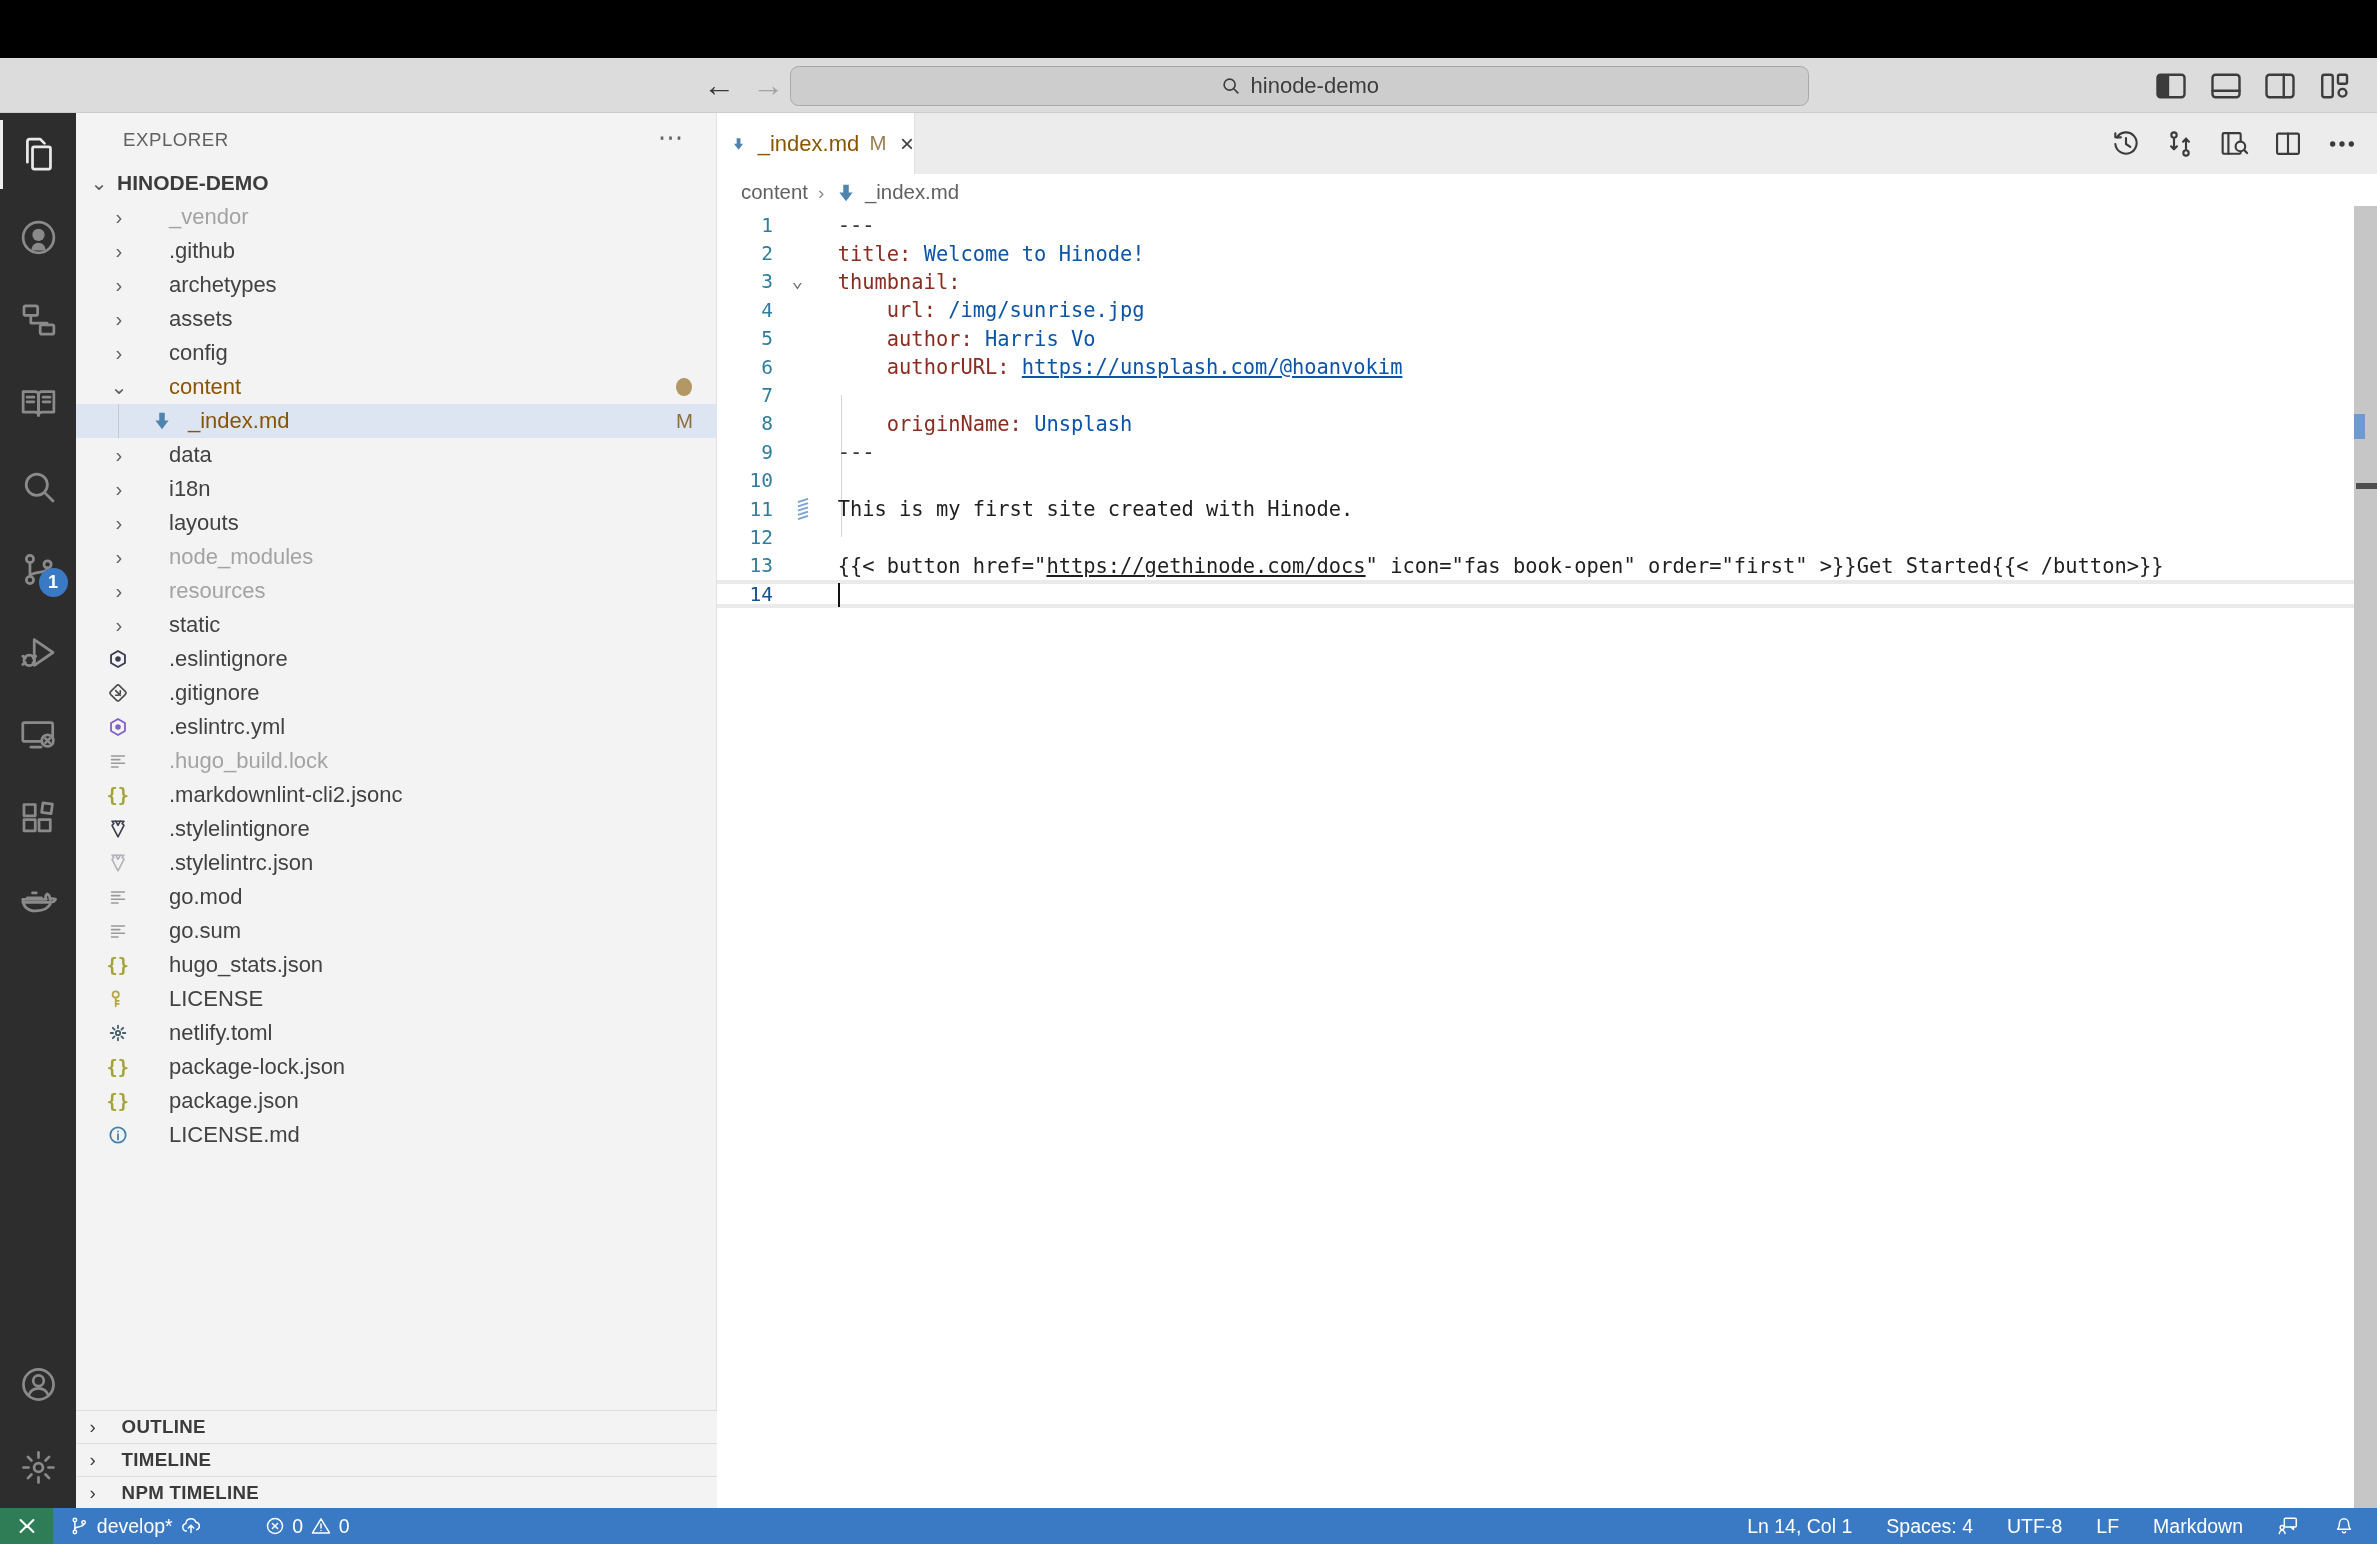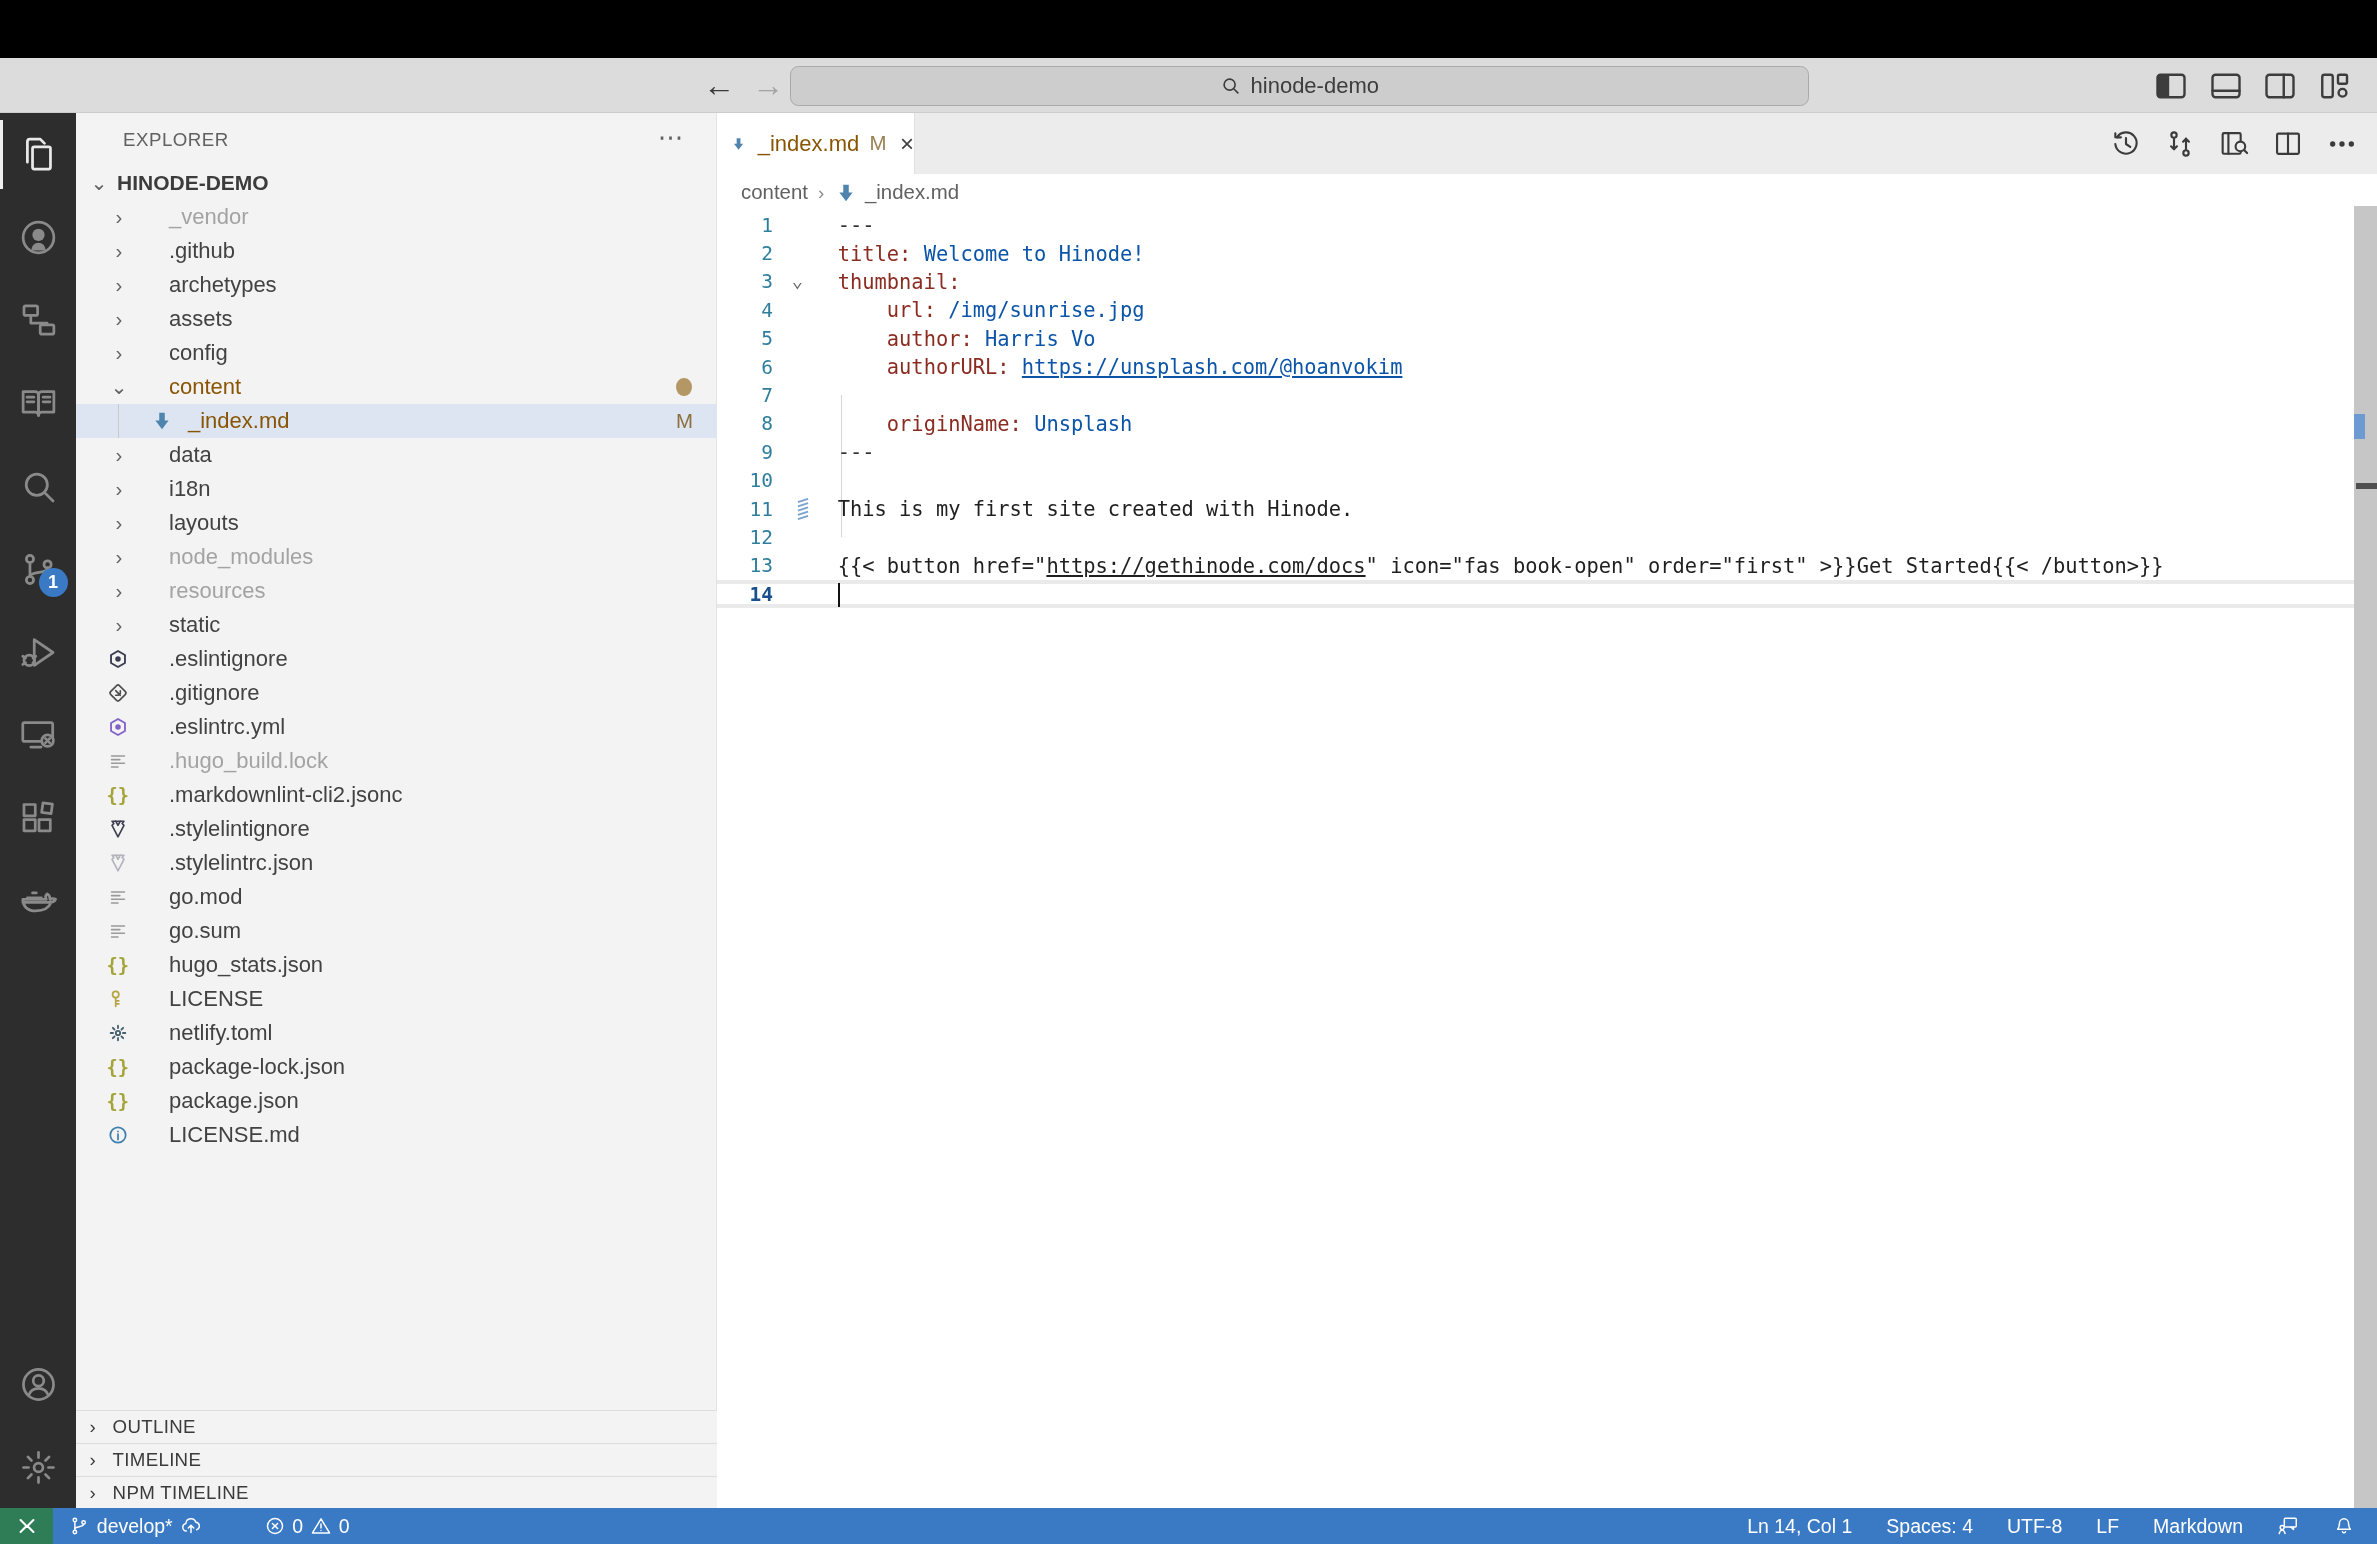--- a/index.html
+++ b/index.html
@@ -44,21 +44,21 @@
   .trow.child .ficon { left:73px; }
   .trow.child .lbl { left:112px; }
   .trow.child .guide { position:absolute; left:42px; top:0; bottom:0; width:0.8px; background:#c9c9c9; }
   .trow.dim .lbl { color:#a3a3a3; }
   .trow.gitmod .lbl { color:#895503; }
   .trow .rbadge { position:absolute; right:24px; font-size:20.4px; color:#8d6e3f; }
   .trow .dot { position:absolute; right:25.5px; width:15.3px; height:18.7px; border-radius:50%; background:#b39765; }
   .sb-sections { position:absolute; left:0; bottom:0; width:641px; }
   .sb-sec { height:33px; border-top:0.8px solid #ddd; display:flex; align-items:center; background:#f3f3f3; }
   .sb-sec .chev { margin-left:13.6px; width:22px; color:#3c3c3c; font-size:18.7px; }
-  .sb-sec .lbl { margin-left:1px; font-weight:normal; font-size:18.7px; color:#3b3b3b; letter-spacing:0.3px; }
+  .sb-sec .lbl { margin-left:10px; font-weight:bold; font-size:18.7px; color:#3b3b3b; letter-spacing:0.3px; }
 
   
   .editor { flex:1; position:relative; background:#fff; }
   .tabstrip { position:absolute; left:0; top:0; right:0; height:61px; background:#ececec; }
   .tab { position:absolute; left:0; top:0; width:198px; height:61px; background:#fff; border-right:0.8px solid #e0e0e0;
     display:flex; align-items:center; }
   .tab .md-icon { margin-left:13.6px; }
   .tab .tlabel { margin-left:12px; font-size:22px; color:#895503; }
   .tab .tbadge { margin-left:10.2px; font-size:20.4px; color:#9a8052; }
   .tab .tclose { margin-left:13.6px; font-size:24px; color:#424242; }
@@ -72,21 +72,21 @@
 
   .code-area { position:absolute; left:0; top:98px; right:23px; bottom:0; font-family:"DejaVu Sans Mono", monospace;
     font-size:20.4px; }
   .code-row { position:relative; height:28.4px; display:flex; align-items:center; white-space:pre; }
   .code-row .num { width:68px; flex:none; text-align:right; padding-right:12px; color:#2f7e9d; font-size:19.5px; }
   .code-row.cursor-line .num { color:#18508f; }
   .code-row .foldcol { width:51px; flex:none; position:relative; height:100%; }
   .code-row .fold { position:absolute; left:6.8px; top:2.5px; color:#6a6a6a; font-size:18.7px; }
   .code-row .gmark { position:absolute; left:12px; top:3.4px; }
   .code-row .ctext { padding-left:1.7px; }
-  .code-row.cursor-line { border-top:4.2px solid #eaeaea; border-bottom:4.2px solid #eaeaea;font-weight:bold; }
+  .code-row.cursor-line { border-top:4.2px solid #eaeaea; border-bottom:4.2px solid #eaeaea; }
   .caret { display:inline-block; width:2.5px; height:24px; background:#111; vertical-align:middle; }
   .tok-k { color:#8b2c21; } .tok-v { color:#0b54a8; } .tok-vu { color:#0b54a8; text-decoration:underline; }
   .tok-p { color:#333; } .tok-t { color:#1f1f1f; } .tok-tu { color:#1f1f1f; text-decoration:underline; }
   .indent-guide { position:absolute; left:124px; top:184px; width:0.8px; height:142px; background:#d6d6d6; }
   .scrollcol { position:absolute; right:0; top:93px; bottom:0; width:23px; background:#c6c6c6; }
   .sc-blue { position:absolute; left:0; top:208px; width:11px; height:24.6px; background:#6d9bd1; }
   .sc-dark { position:absolute; left:1.7px; top:277px; width:21px; height:6px; background:#4e4e4e; }
 
   
   .statusbar { position:absolute; left:0; bottom:0; width:2377px; height:36px; background:#3a79c4; color:#fff; font-size:19.5px; }

